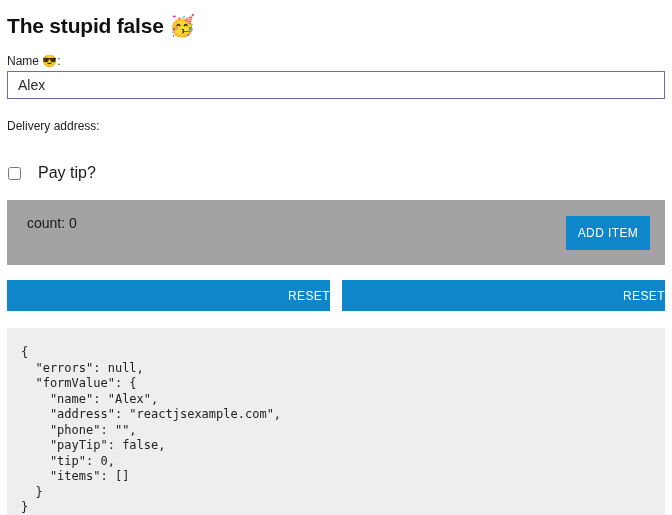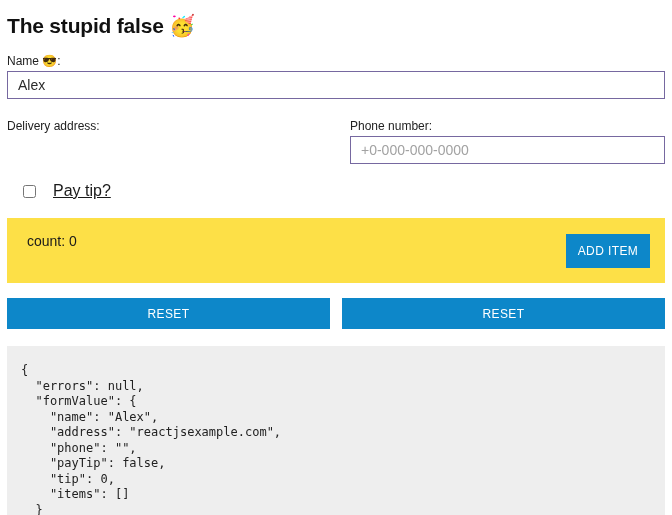--- a/index.html
+++ b/index.html
@@ -36,41 +36,40 @@
     font-family: "Liberation Sans", sans-serif;
     color: #2b2b2b;
     outline: none;
     background: #fff;
   }
   .text-input::placeholder { color: #a2a2a2; }
   .field-block { margin-bottom: 20px; }
   .two-col {
     display: flex;
     gap: 28px;
-    margin-bottom: 18px;
+    margin-bottom: 28px;
   }
   .two-col .col { flex: 1; }
   .checkbox-row {
     display: flex;
     align-items: center;
-    margin: 2px 0 18px 16px;
-    text-decoration: underline;
+    margin: 2px 0 18px 1px;
   }
   .checkbox-row input[type="checkbox"] {
     width: 13px;
     height: 13px;
     margin-right: 17px;
     accent-color: #ffffff;
   }
   .checkbox-row .cb-label {
     font-size: 16px;
     color: #1a1a1a;
   }
   .items-panel {
-    background: #fde047;
+    background: #a3a3a3;
     height: 65px;
     padding: 12px 15px;
     position: relative;
     margin-bottom: 15px;
   }
   .count-text {
     font-size: 14px;
     color: #1a1a1a;
     padding-top: 3px;
     padding-left: 5px;
@@ -93,20 +92,21 @@
     height: 34px;
   }
   .action-row {
     display: flex;
     gap: 12px;
     margin-bottom: 17px;
   }
   .action-row .btn {
     flex: 1;
     height: 31px;
+    text-align: right;
   }
   .code-panel {
     background: #eeeeee;
     padding: 17px 14px 14px 14px;
     min-height: 183px;
   }
   .code-panel pre {
     font-family: "DejaVu Sans Mono", "Liberation Mono", monospace;
     font-size: 12px;
     line-height: 15.5px;
@@ -122,24 +122,20 @@
   <h1 class="title">The stupid false 🥳</h1>
 
   <div class="field-block">
     <label class="field-label">Name 😎:</label>
     <input type="text" class="text-input" value="Alex" style="">
   </div>
 
   <div class="two-col">
     <div class="col">
       <label class="field-label">Delivery address:</label>
-    </div>
-    <div class="col">
-      <label class="field-label">Phone number:</label>
-      <input type="text" class="text-input" placeholder="+0-000-000-0000" style="">
     </div>
   </div>
 
   <div class="checkbox-row">
     <input type="checkbox" style="">
     <span class="cb-label">Pay tip?</span>
   </div>
 
   <div class="items-panel">
     <div class="count-text">count: 0</div>

